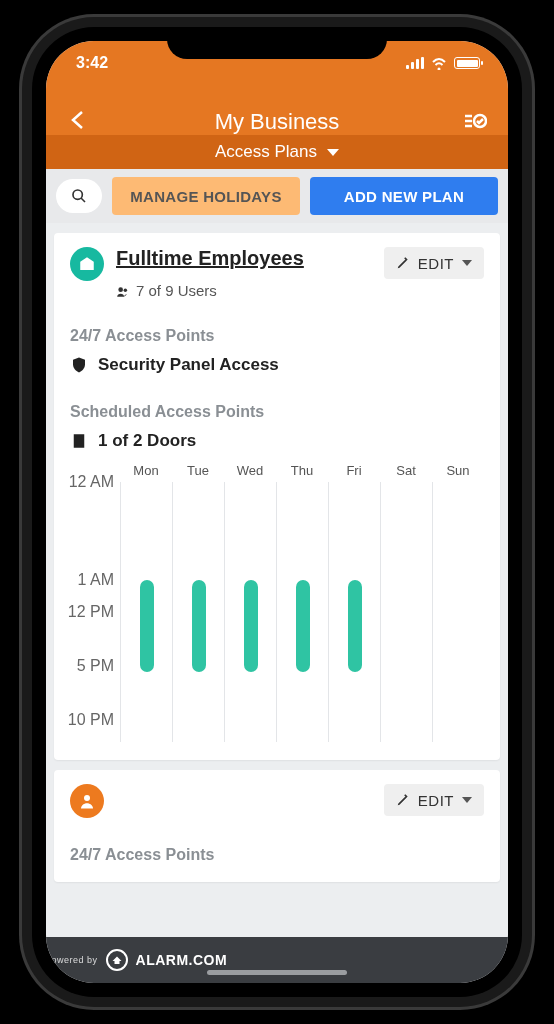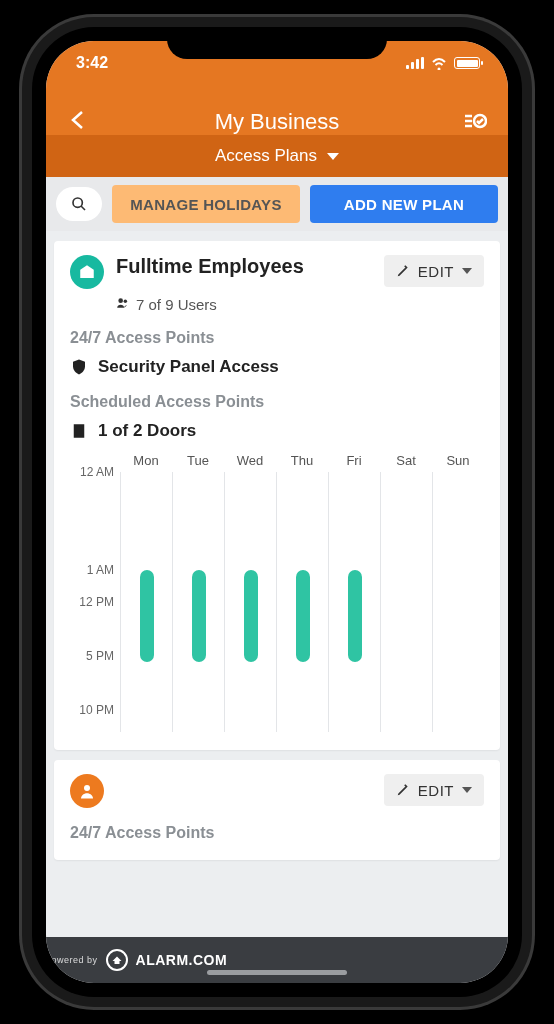--- a/index.html
+++ b/index.html
@@ -39,57 +39,57 @@
   .header {
     background: #e57722; color:#fff; height: 50px;
     display:flex; align-items:flex-end; justify-content:space-between; padding: 0 18px;
     font-size: 22px; font-weight: 500;
   }
   .header .title { flex:1; text-align:center; }
   .iconbtn { width:30px; height:30px; display:flex; align-items:center; justify-content:center; cursor:pointer; }
   .back-arrow svg, .check-icon svg { width:24px; height:24px; fill:none; stroke:#fff; stroke-width:2.5; }
   
   .subheader {
-    background:#d06414; color:#fff; height:42px;
+    background:#d06414; color:#fff; height:34px;
     display:flex; align-items:center; justify-content:center; gap:10px;
     font-size:17px; cursor:pointer;
   }
   .caret-down { width:0;height:0; border-left:6px solid transparent;border-right:6px solid transparent;border-top:7px solid #fff; }
   
   .toolbar {
     background:#e8e9eb; padding:8px 10px; display:flex; gap:10px; align-items:center;
   }
   .search-pill { background:#fff; border-radius:18px; width:46px; height:34px; display:flex;align-items:center;justify-content:center; cursor:pointer;}
   .search-pill svg{width:16px;height:16px;stroke:#333;fill:none;stroke-width:2.5;}
   .btn { height:38px; border-radius:4px; display:flex;align-items:center;justify-content:center; font-weight:600; font-size:15px; letter-spacing:.3px; cursor:pointer;}
   .btn-light { flex:1; background:#fdba74; color:#555; }
   .btn-primary { flex:1; background:#2f7def; color:#fff; }
   
   .content { padding: 0 8px 60px; overflow:hidden; }
   .card { background:#fff; border-radius:4px; margin-top:10px; padding:14px 16px 18px; box-shadow:0 1px 2px rgba(0,0,0,.06);}
   .card-head { display:flex; align-items:flex-start; gap:12px; }
   .plan-icon { width:34px;height:34px;border-radius:50%; display:flex;align-items:center;justify-content:center; flex-shrink:0;}
   .plan-icon.teal{background:#17b9a0;} .plan-icon.orange{background:#ed7a1f;}
   .plan-icon svg{width:18px;height:18px;fill:#fff;}
-  .plan-title { font-size:20px; font-weight:700; color:#222; }
-  .plan-users { font-size:15px; color:#555; display:flex;align-items:flex-start; gap:6px; margin-top:18px;}
+  .plan-title { font-size:20px; font-weight:700; color:#222;text-decoration:underline; }
+  .plan-users { font-size:15px; color:#555; display:flex;align-items:flex-end; gap:6px; margin-top:12px;}
   .plan-users svg{width:14px;height:14px;fill:#333;}
   .edit-btn { margin-left:auto; background:#efefef; border-radius:4px; height:28px; padding:16px 12px;
     display:flex;align-items:center;gap:8px; font-size:15px; color:#333; cursor:pointer; letter-spacing:.5px;}
   .edit-btn svg{width:14px;height:14px;fill:#333;}
   .edit-caret { width:0;height:0;border-left:5px solid transparent;border-right:5px solid transparent;border-top:6px solid #555;}
-  .section-label { color:#8a8f94; font-weight:700; font-size:16px; margin-top:16px;}
+  .section-label { color:#8a8f94; font-weight:700; font-size:16px; margin-top:28px;}
   .row { display:flex;align-items:center;gap:10px; margin-top:10px; color:#222; font-weight:700; font-size:17px;}
   .row svg{width:18px;height:18px;fill:#222;}
   
   .chart-wrap { margin-top:12px; }
   .chart-head { display:grid; grid-template-columns: 50px repeat(7, 1fr); font-size:13px; color:#555; text-align:center; }
   .chart-body { display:grid; grid-template-columns: 50px repeat(7, 1fr); height:260px; position:relative; margin-top:4px;}
   .ycol { position:relative; }
-  .ylabel { position:absolute; right:6px; font-size:12px; color:#666; transform:translateY(-50%); white-space:nowrap;}
+  .ylabel { position:absolute; right:6px; font-size:16px; color:#666; transform:translateY(-50%); white-space:nowrap;}
   .daycol { border-left:1px solid #e3e5e8; position:relative; }
   .bar { position:absolute; left:50%; transform:translateX(-50%); width:14px; background:#2fc4a3; border-radius:8px;}
   
   .footer {
     position:absolute; bottom:0; left:0; right:0; height:46px; background:#3a3d41;
     display:flex;align-items:center;justify-content:flex-start; gap:8px; color:#fff; font-size:14px; letter-spacing:.5px;
   }
   .footer .small{font-size:9px; opacity:.8;}
   .footer .logo{ width:22px;height:22px;border:2px solid #fff;border-radius:50%;display:flex;align-items:center;justify-content:center;}
   .footer .logo svg{width:12px;height:12px;fill:#fff;}

